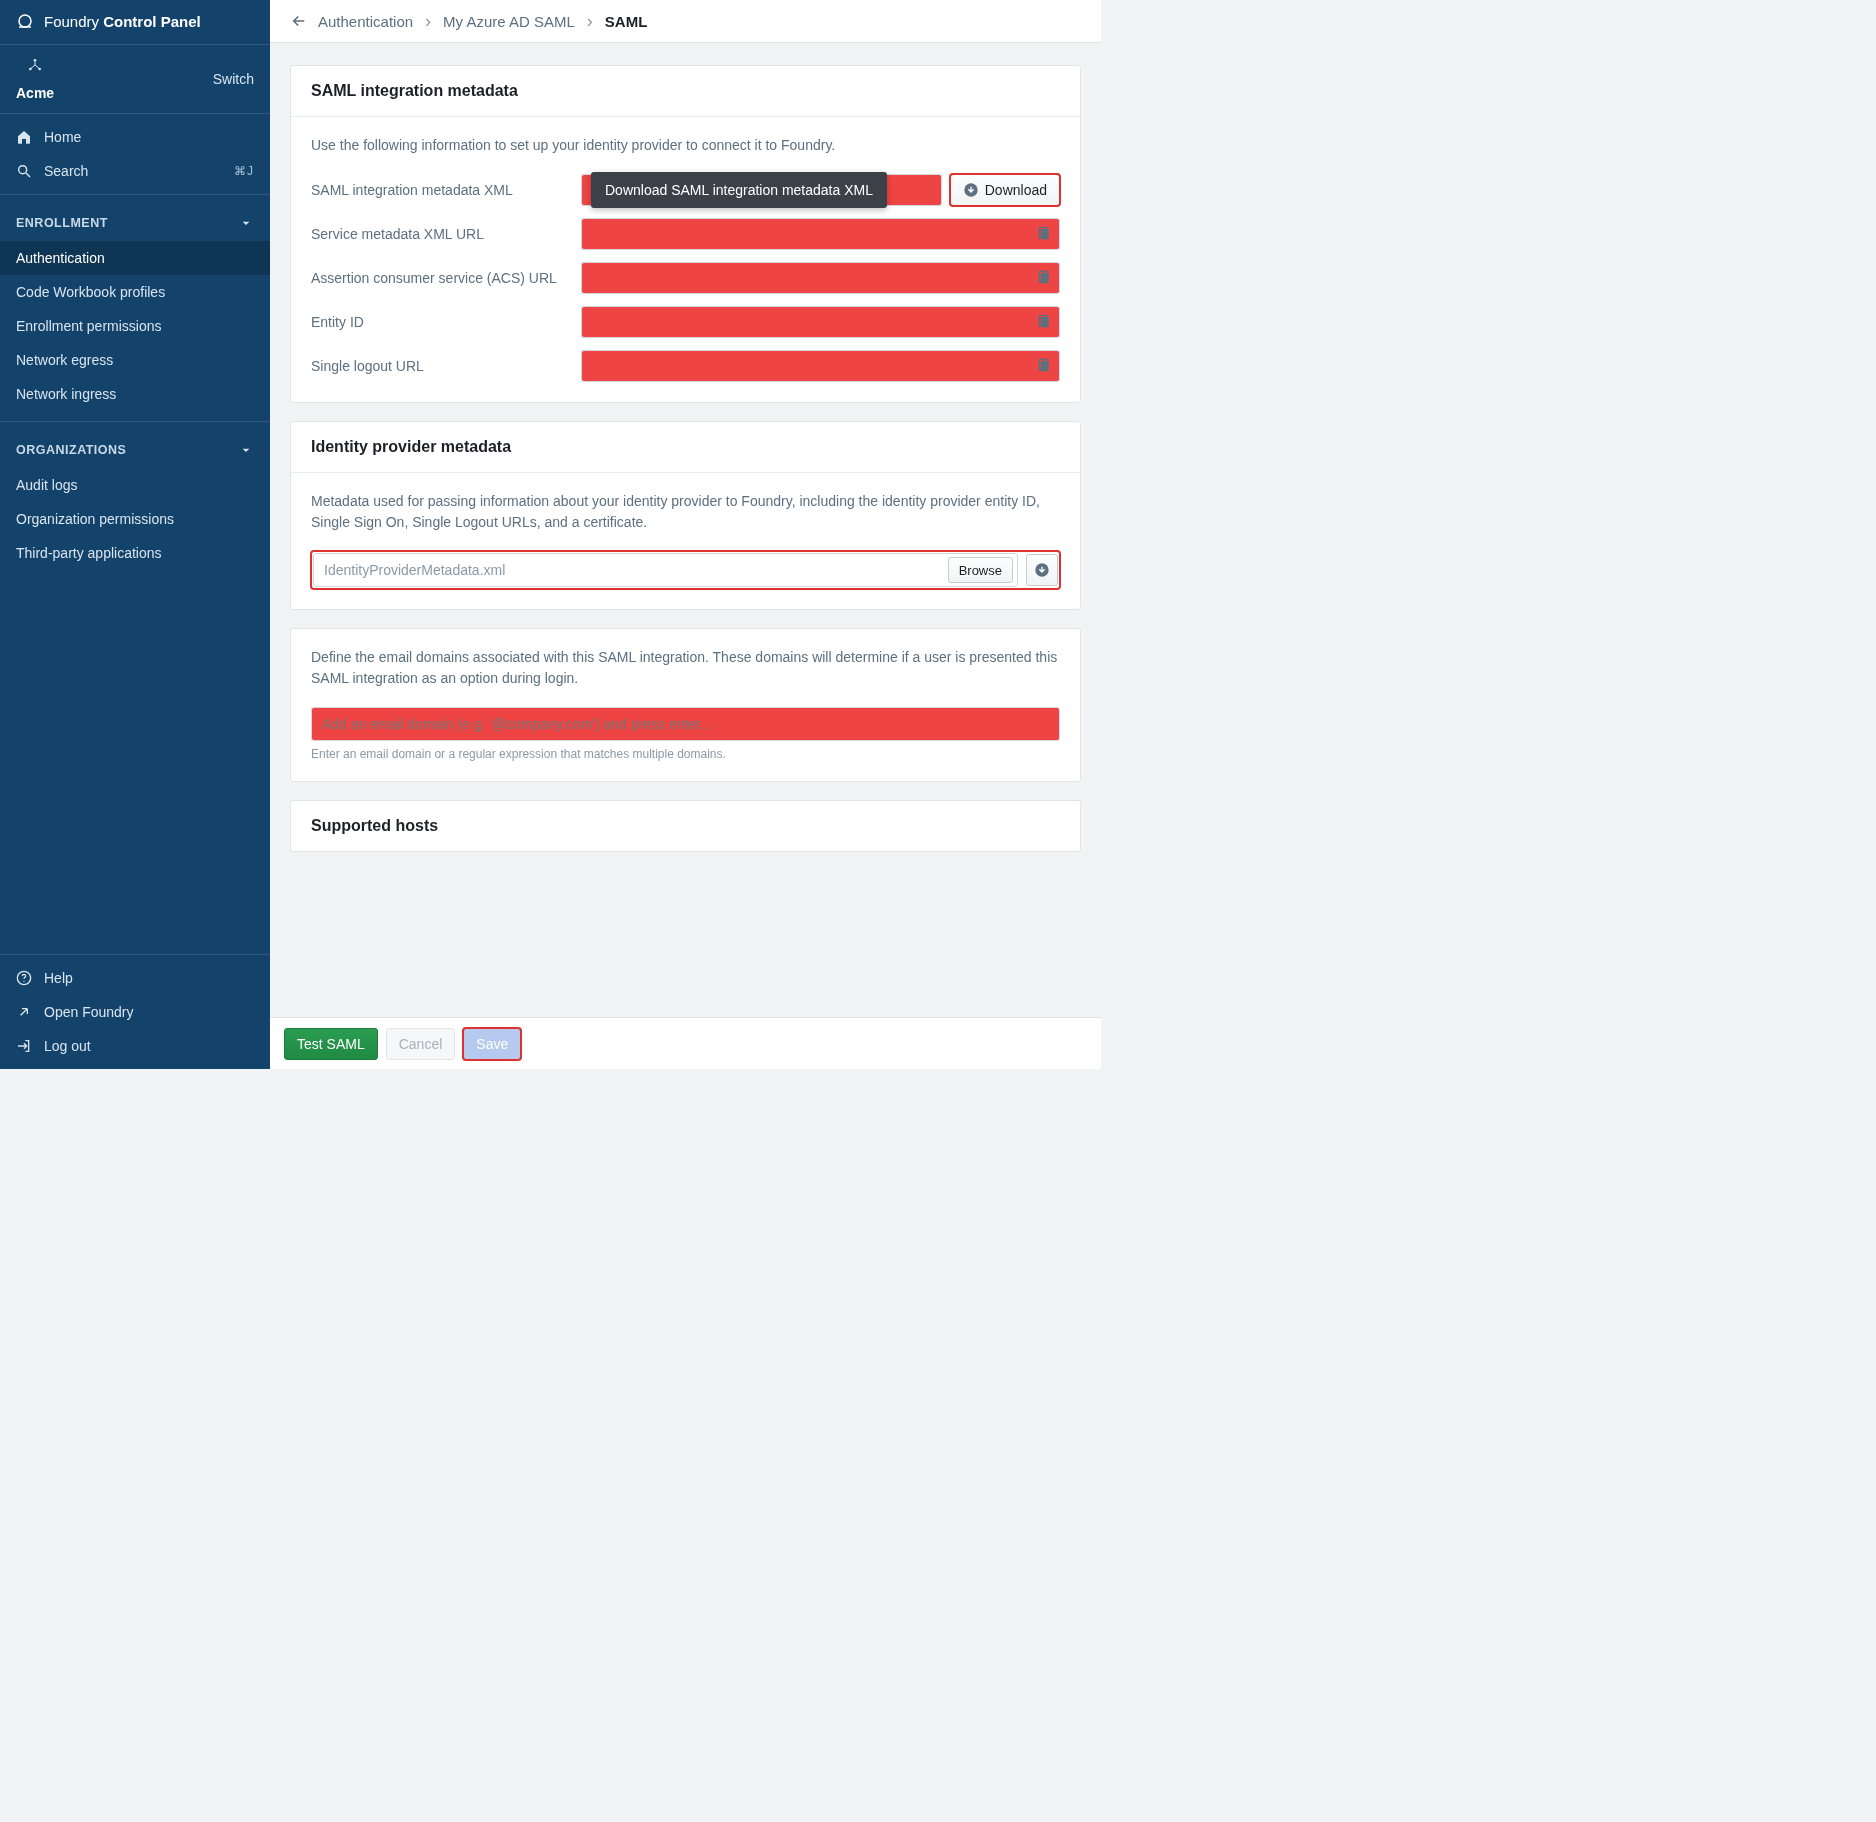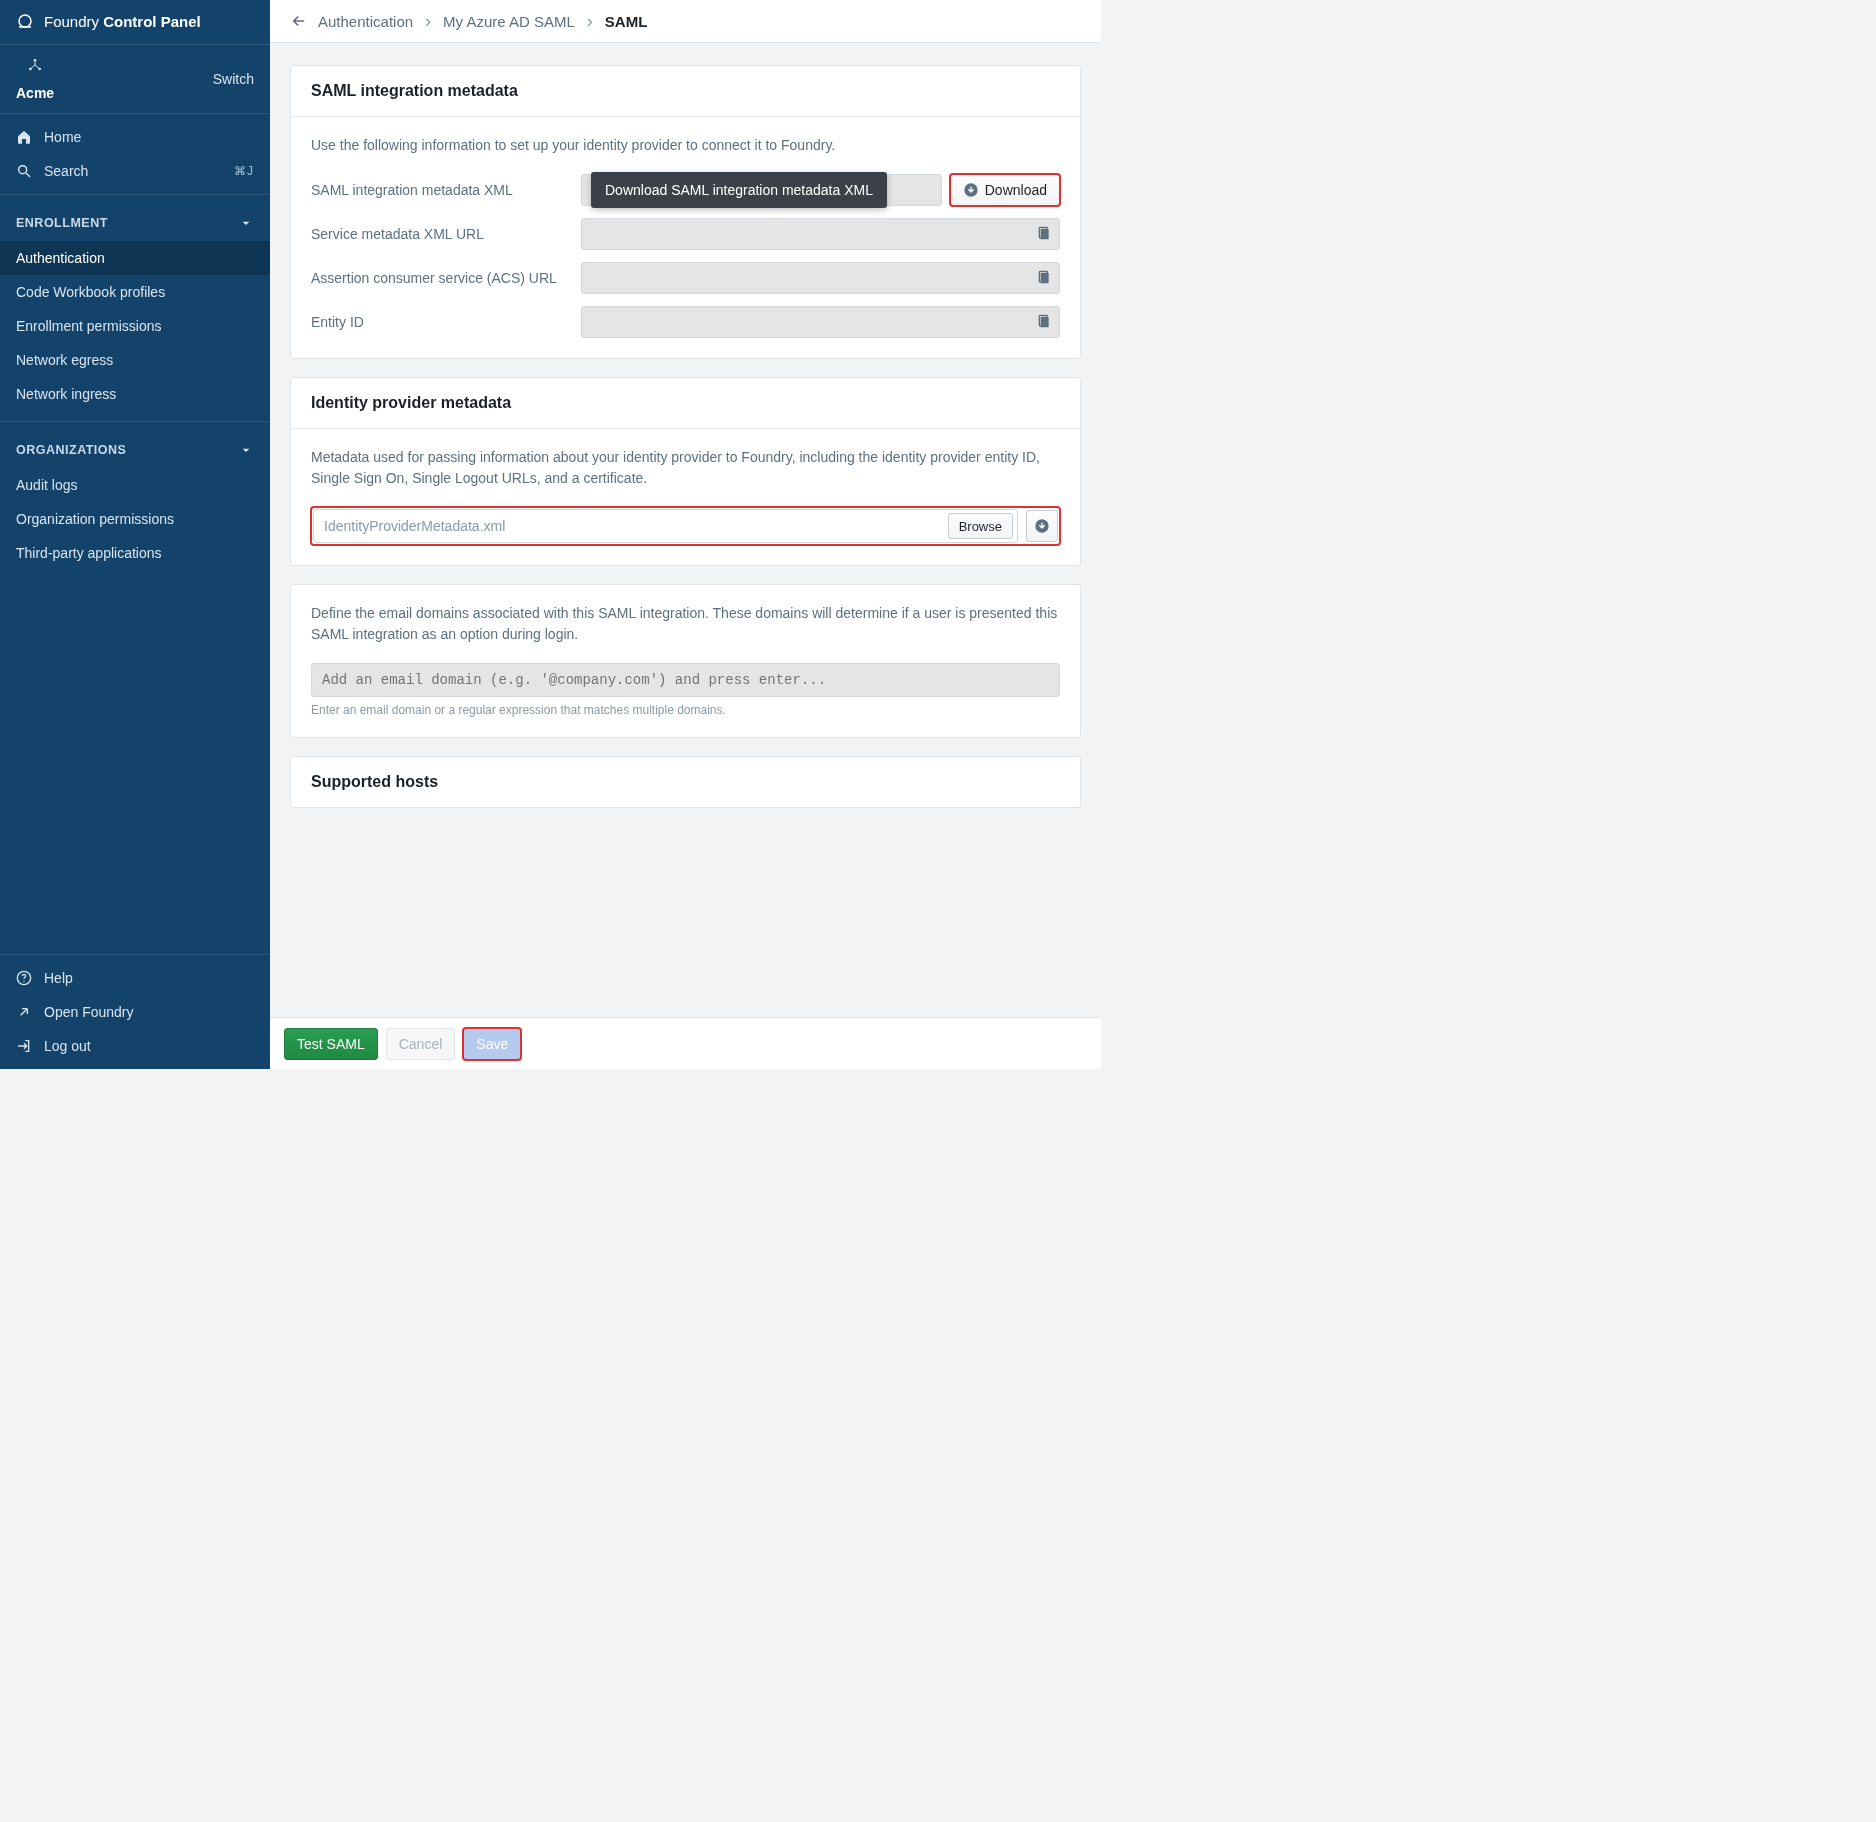--- a/index.html
+++ b/index.html
@@ -115,25 +115,24 @@
   .form-row { display:flex; align-items:center; gap:20px; margin-bottom:12px; }
   .form-row:last-child { margin-bottom:0; }
   .form-label { width:250px; flex-shrink:0; color:#5c7080; font-size:14px; }
   .form-field { flex:1; position:relative; display:flex; align-items:center; gap:8px; }
 
   .input {
     width:100%;
     height:32px;
     border:1px solid #d3d8de;
     border-radius:3px;
-    background:#e5e5e5;
+    background:#ef4444;
     padding: 0 36px 0 10px;
     font-size:14px;
     color:#1c2127;
-    font-family:Liberation Mono, monospace;
   }
   .input-lg { height:34px; padding: 0 10px; font-size:14px; }
   .clip-icon {
     position:absolute; right:8px; top:50%; transform:translateY(-50%);
     color:#5c7080; cursor:pointer;
   }
 
   .btn {
     display:inline-flex; align-items:center; gap:6px;
     height:32px; padding:0 12px;
@@ -395,20 +394,32 @@
               <input class="input" readonly="" style="">
               <span class="ico clip-icon">
                   <svg viewBox="0 0 24 24" fill="#5c7080">
                     <rect x="7" y="4" width="12" height="16" rx="1"></rect>
                     <rect x="5" y="2" width="12" height="16" rx="1" fill="none" stroke="#5c7080" stroke-width="2"></rect>
                   </svg>
                 </span>
             </div>
           </div>
 
+          <div class="form-row">
+            <div class="form-label">Single logout URL</div>
+            <div class="form-field">
+              <input class="input" readonly="" style="">
+              <span class="ico clip-icon">
+                  <svg viewBox="0 0 24 24" fill="#5c7080">
+                    <rect x="7" y="4" width="12" height="16" rx="1"></rect>
+                    <rect x="5" y="2" width="12" height="16" rx="1" fill="none" stroke="#5c7080" stroke-width="2"></rect>
+                  </svg>
+                </span>
+            </div>
+          </div>
 
         </div>
       </div>
 
       <div class="card">
         <div class="card-header">Identity provider metadata</div>
         <div class="card-body">
           <div class="desc">Metadata used for passing information about your identity provider to Foundry, including the identity provider entity ID, Single Sign On, Single Logout URLs, and a certificate.</div>
           <div class="file-row highlight-red">
             <div class="file-box">

